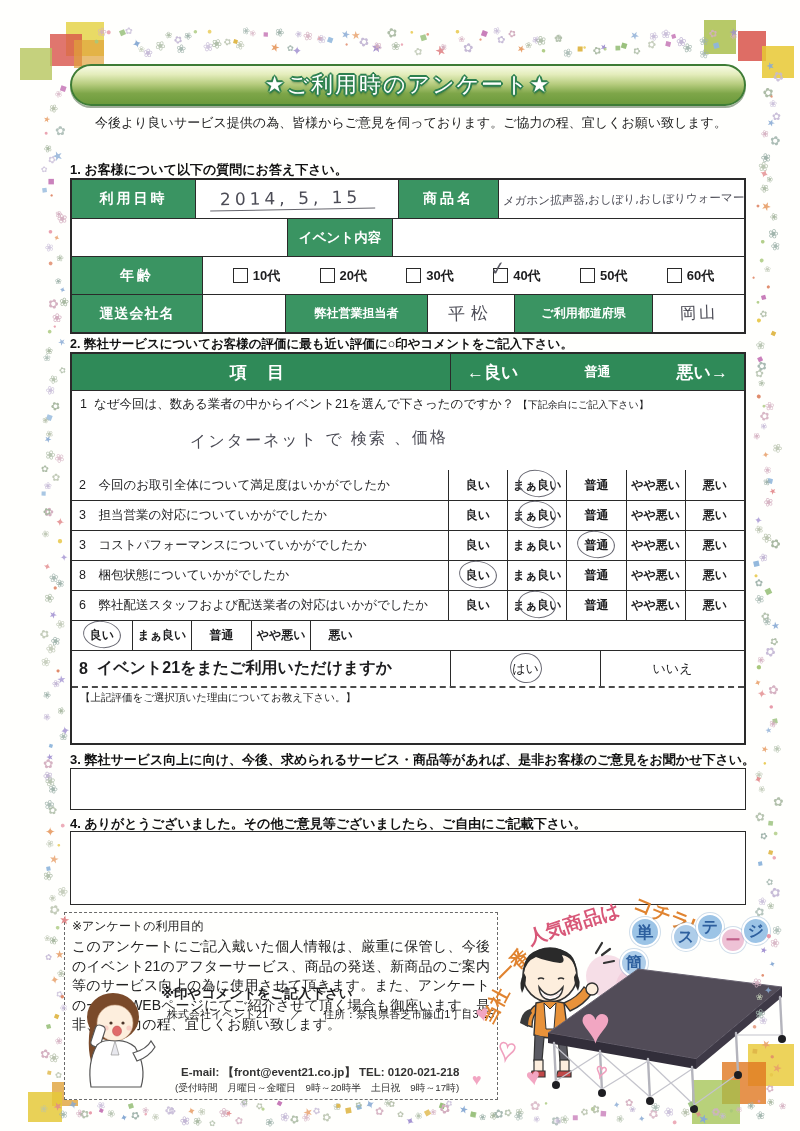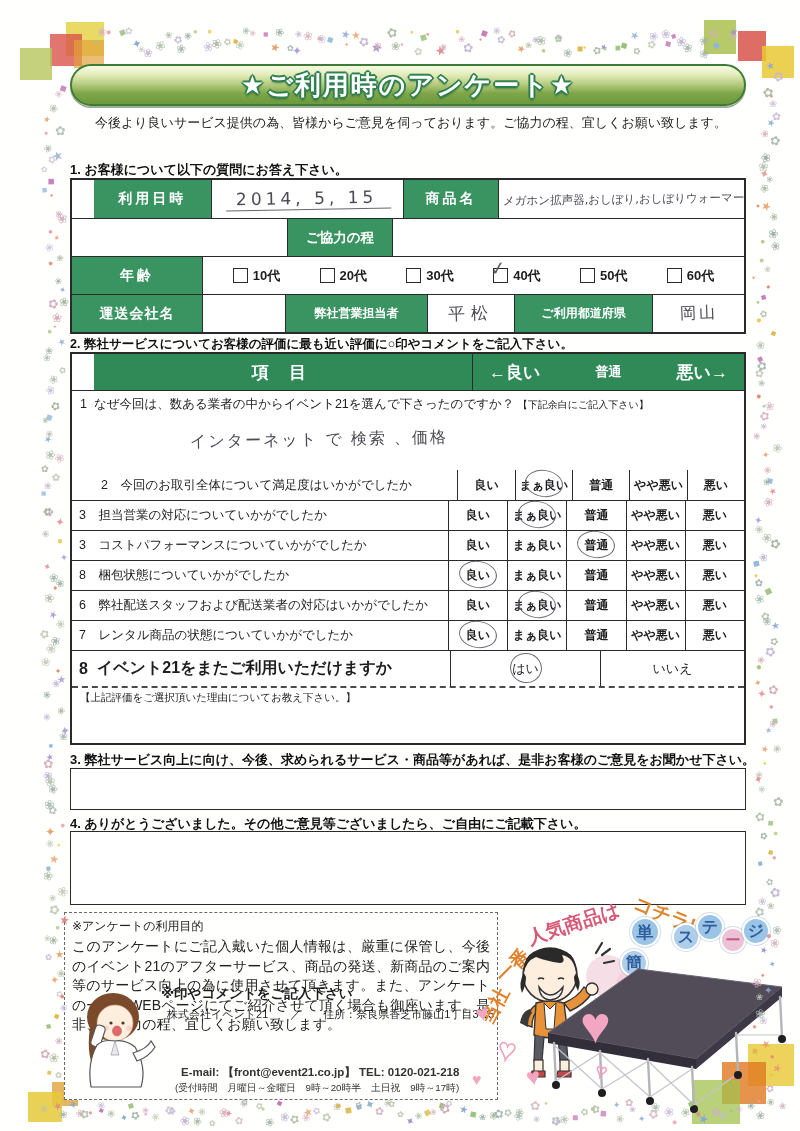--- a/index.html
+++ b/index.html
@@ -9,32 +9,32 @@
 
   
   .sq { position:absolute; display:block; }
 
   
   .banner { position:absolute; left:70px; top:64px; width:676px; height:42px;
     border-radius:21px; border:2px solid #3e7c36;
     background:linear-gradient(to bottom,#f6fae4 0%,#e4edbc 22%,#b6cc7e 48%,#7ea649 72%,#6c9a3c 100%);
     box-shadow:0 2px 0 rgba(40,70,30,.45);
     display:flex; align-items:center; justify-content:center; }
-  .banner-title { font-size:26px; font-weight:bold; color:#ffffff; letter-spacing:2px;
+  .banner-title { font-size:22px; font-weight:normal; color:#ffffff; letter-spacing:2px;
     text-shadow:-2px 0 0 #2e8050, 2px 0 0 #2e8050, 0 -2px 0 #2e8050, 0 2px 0 #2e8050,
       -1px -1px 0 #2e8050, 1px 1px 0 #2e8050, 1px -1px 0 #2e8050, -1px 1px 0 #2e8050, 0 3px 2px rgba(30,80,40,.5); }
 
   .intro { position:absolute; left:95px; top:113px; width:640px; font-size:13px; line-height:1.55; color:#222; }
 
   .sec-title { position:absolute; left:70px; font-size:13px; font-weight:bold; color:#111; }
 
   
   .tbl { position:absolute; left:70px; width:676px; border:2px solid #2a2a2a; background:#fff; }
   .trow { display:flex; border-top:1.5px solid #2a2a2a; }
-  .trow:first-child { border-top:none;margin-left:22px; }
+  .trow:first-child { border-top:none; }
   .tcell { border-left:1.5px solid #2a2a2a; position:relative; display:flex; align-items:center; }
   .tcell:first-child { border-left:none; }
   .green { background:#3a9462; color:#ffffff; font-weight:bold; justify-content:center; }
   .dgreen { background:#2f8a58; color:#ffffff; font-weight:bold; justify-content:center; }
 
   
   #tbl1 { top:178px; }
   #tbl1 .trow { height:38px; }
   .lbl14 { font-size:14px; letter-spacing:3px; }
   .lbl12 { font-size:12px; letter-spacing:0; }
@@ -136,21 +136,21 @@
       <div class="tcell" style="width:215px;">
           <span class="hw hw-date">2014, 5, 15</span>
         </div>
       <div class="tcell green lbl14" style="width:105px;">商品名</div>
       <div class="tcell" style="flex:1;overflow:visible;">
           <span class="hw hw-products">メガホン拡声器,おしぼり,おしぼりウォーマー</span>
         </div>
     </div>
     <div class="trow">
       <div class="tcell" style="width:215px;"></div>
-      <div class="tcell green lbl14" style="width:105px;letter-spacing:0;font-size:13.5px;">ご協力の程</div>
+      <div class="tcell green lbl14" style="width:105px;letter-spacing:0;font-size:13.5px;">イベント内容</div>
       <div class="tcell" style="flex:1;"></div>
     </div>
     <div class="trow">
       <div class="tcell green lbl14" style="width:130px;">年齢</div>
       <div class="tcell age-wrap" style="flex:1;">
         <span class="age-opt">
             <span class="cb"></span>
             <span class="age-lbl">10代</span>
           </span>
         <span class="age-opt">
@@ -299,21 +299,20 @@
             <span>普通</span>
           </div>
           <div class="tcell c-opt">
             <span>やや悪い</span>
           </div>
           <div class="tcell c-opt">
             <span>悪い</span>
           </div>
         </div>
         <div class="trow r-rate">
-          <div class="tcell c-q">7　レンタル商品の状態についていかがでしたか</div>
           <div class="tcell c-opt">
             <span>良い</span>
             <span class="circle-mark"></span>
           </div>
           <div class="tcell c-opt">
             <span>まぁ良い</span>
           </div>
           <div class="tcell c-opt">
             <span>普通</span>
           </div>

